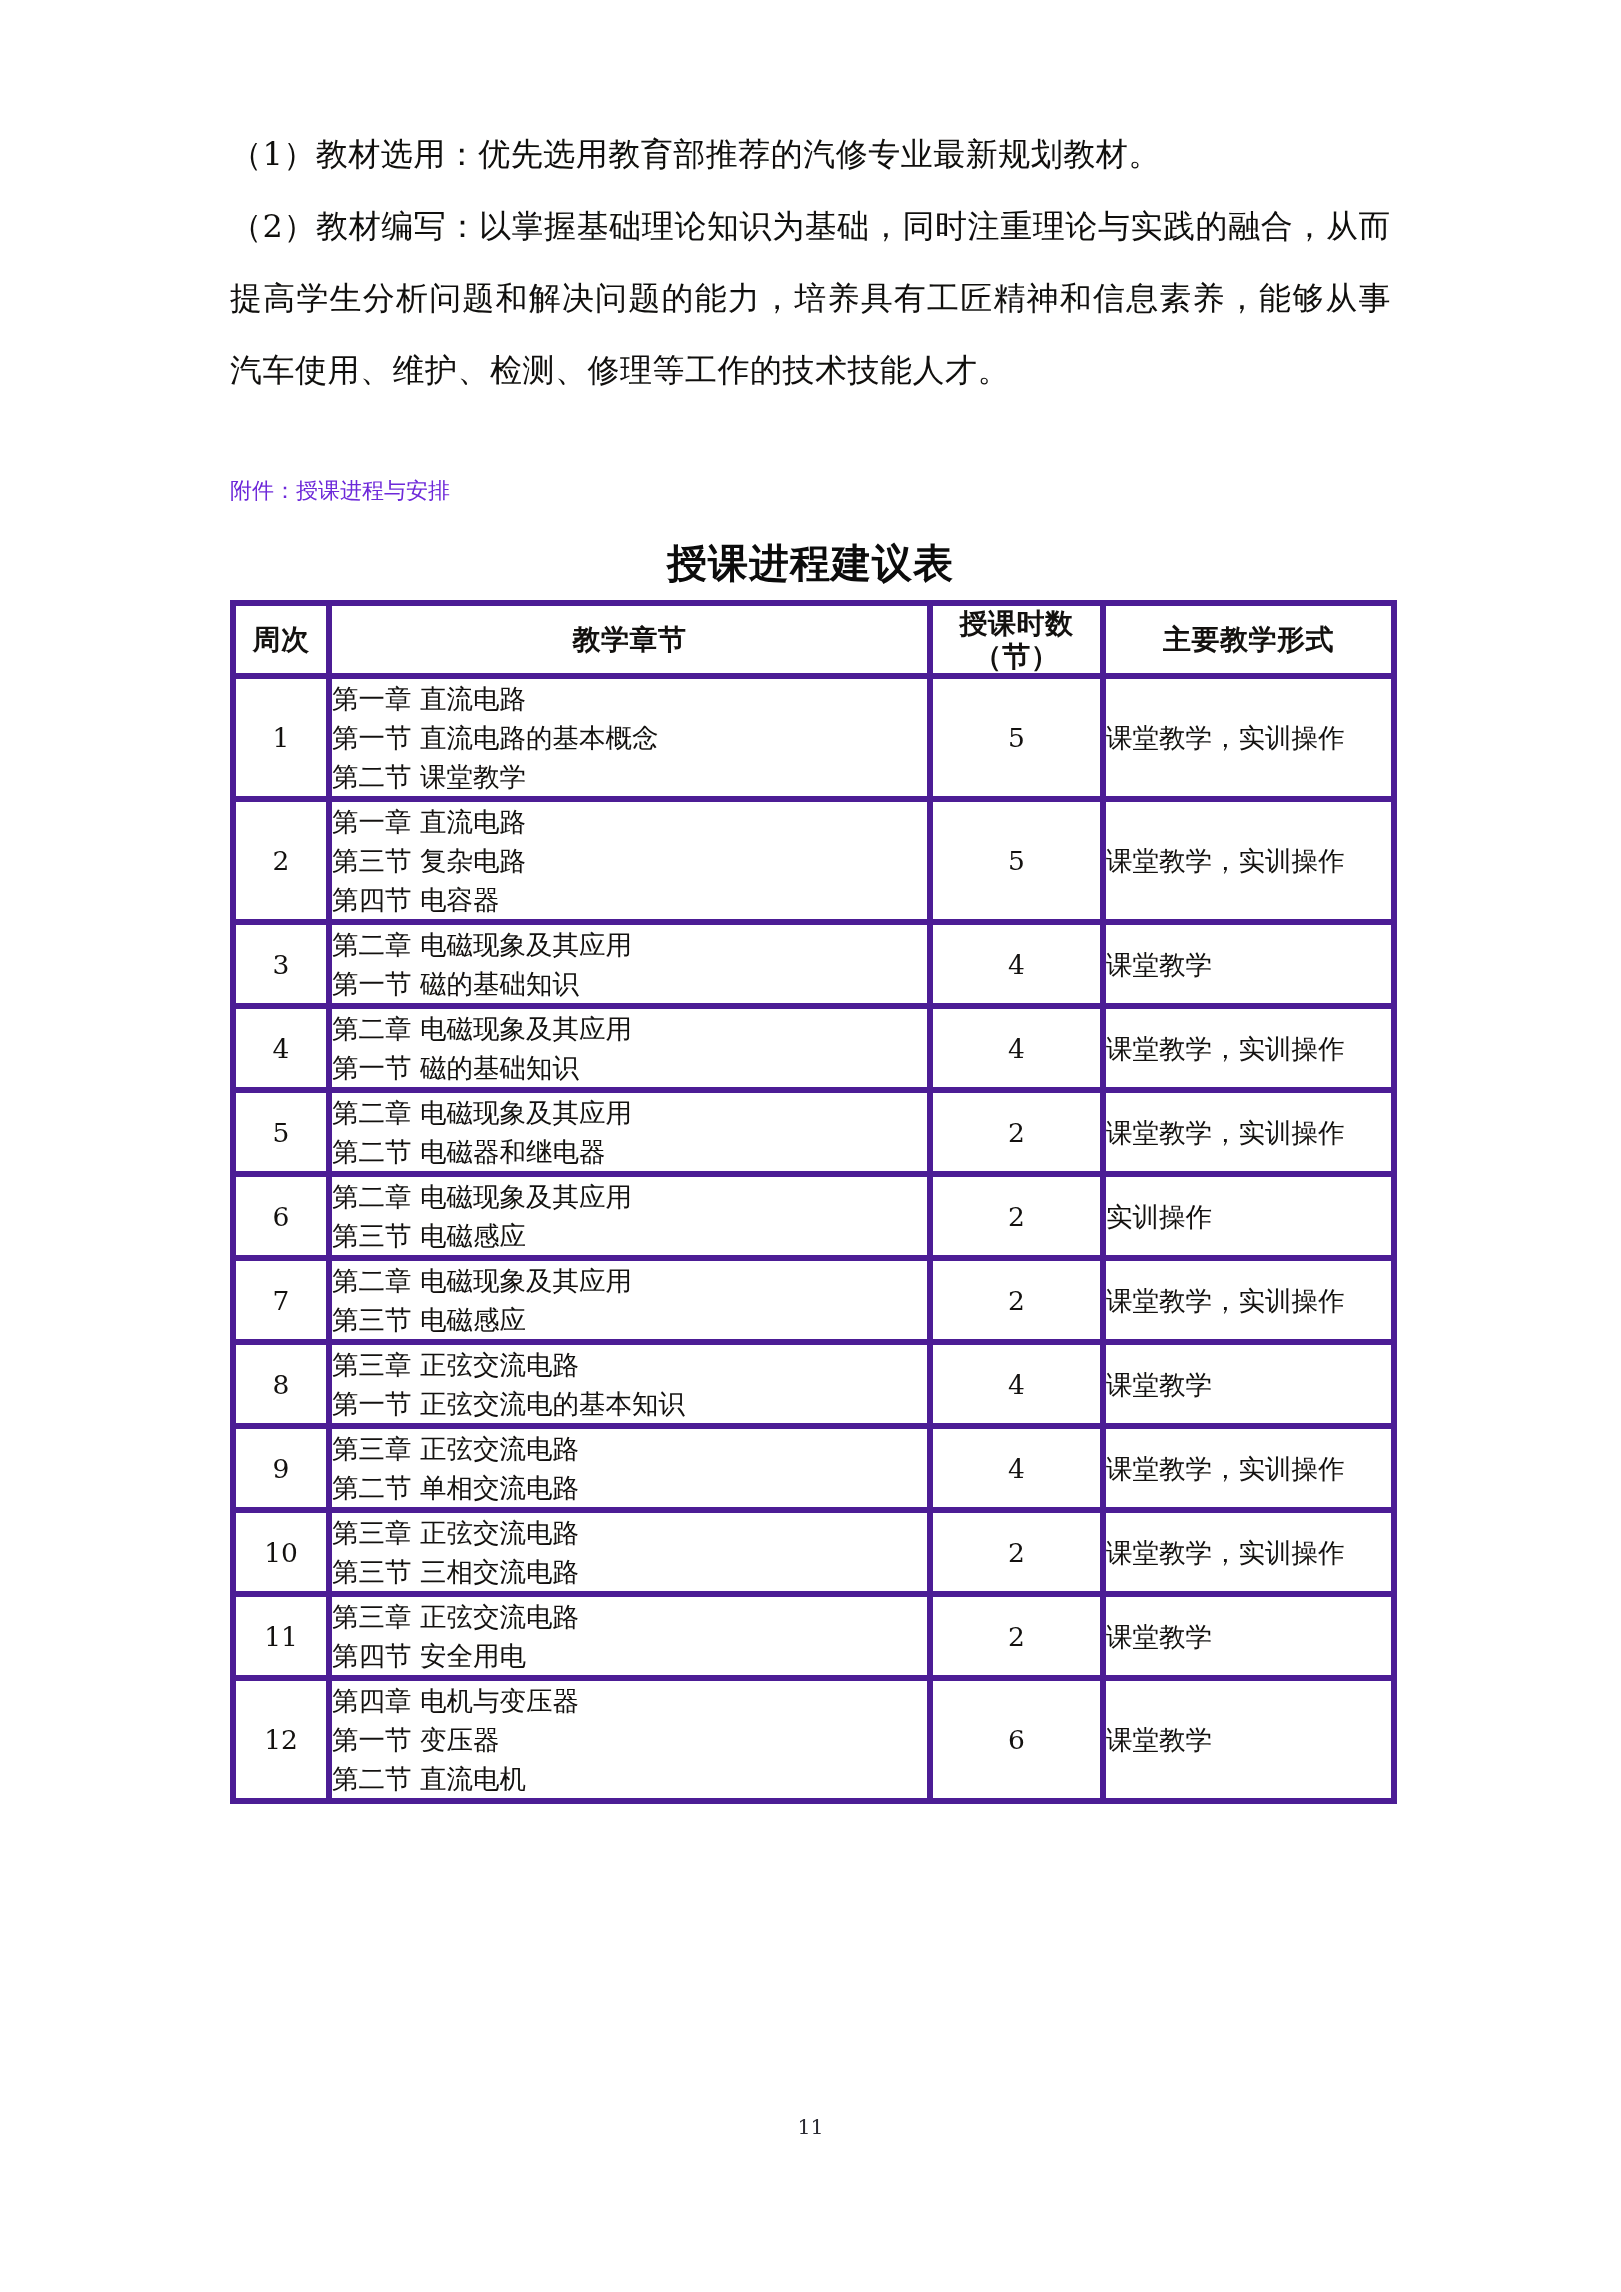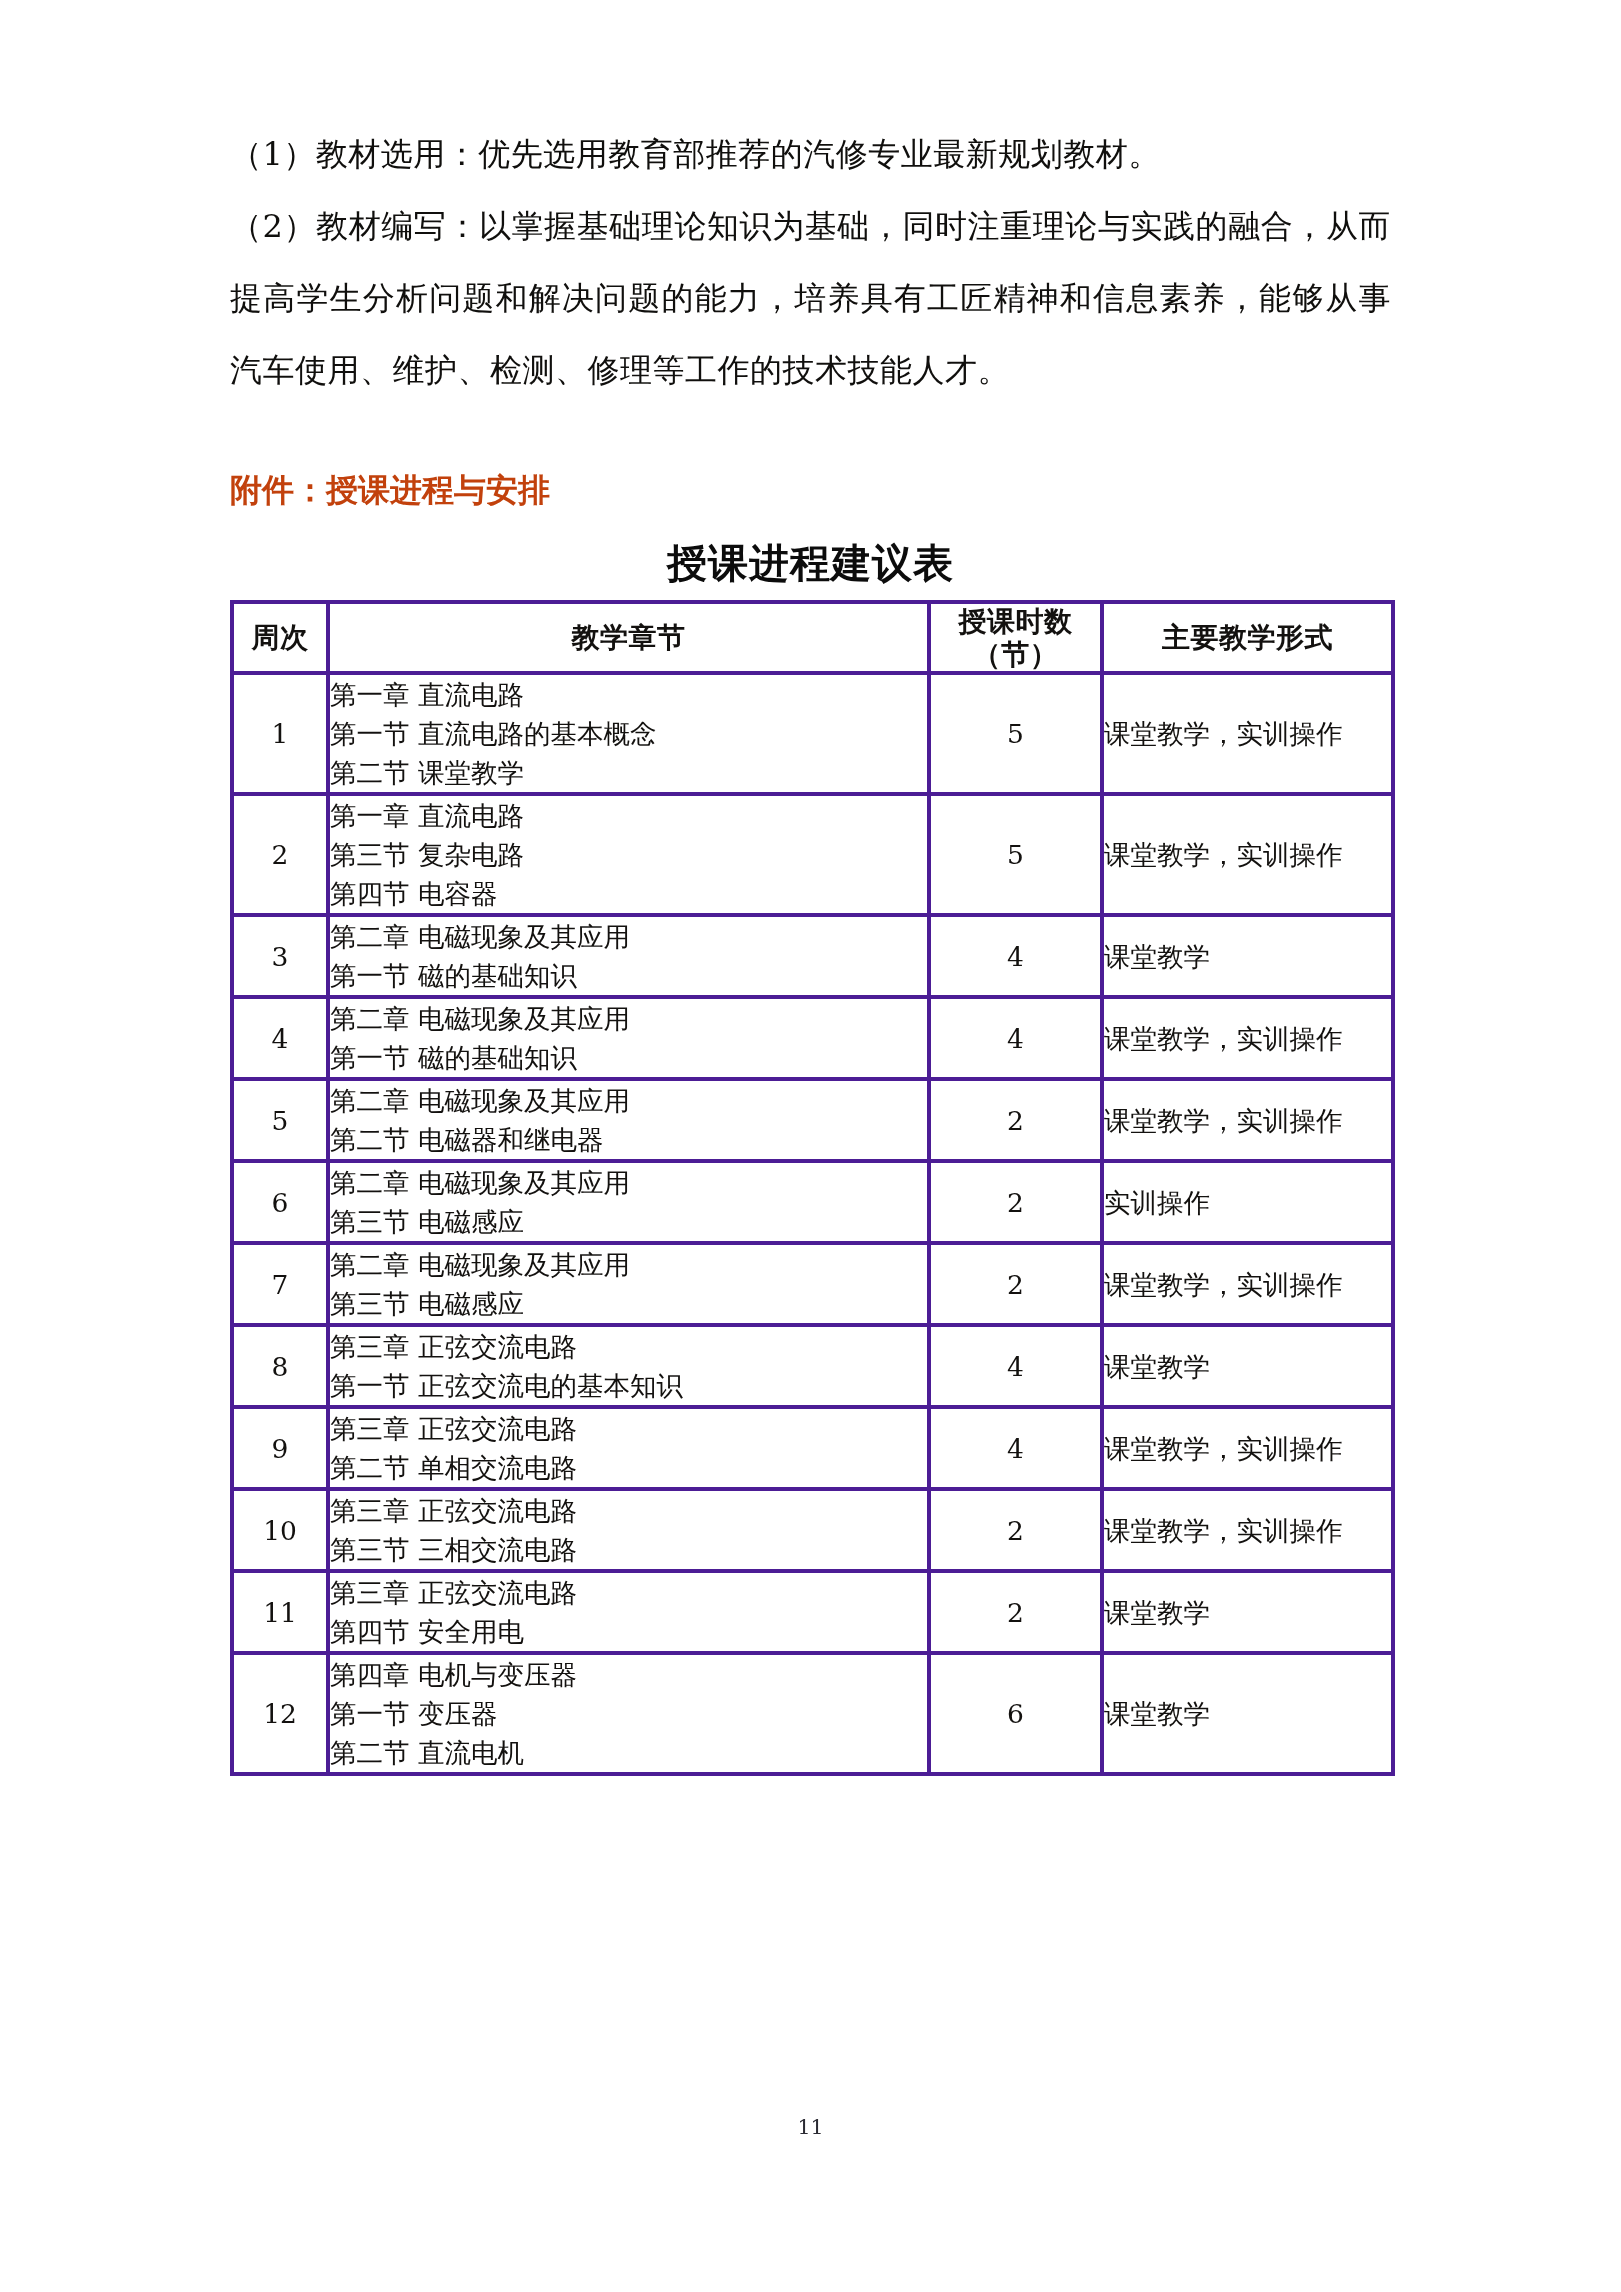--- a/index.html
+++ b/index.html
@@ -45,26 +45,26 @@
   .para.indent {
     text-indent: 0;
   }
   .para + .para {
     margin-top: 0;
   }
 
   
   .attach-heading {
     font-family: "DejaVu Sans", "Liberation Sans", sans-serif;
-    font-size: 32px;
-    font-weight: bold;
+    font-size: 22px;
+    font-weight: normal;
     line-height: 47px;
     margin: 0;
     padding-left: 0;
-    color: #c2410c;
+    color: #6d28d9;
   }
 
   
   .table-title {
     font-family: "DejaVu Serif", "Liberation Serif", serif;
     font-weight: bold;
     font-size: 40px;
     text-align: center;
     margin: 0;
     line-height: 45px;
@@ -77,21 +77,21 @@
     margin-top: 15.7px;
   }
   table.sched {
     border-collapse: collapse;
     width: 1161px;
     table-layout: fixed;
     font-family: "DejaVu Serif", "Liberation Serif", serif;
   }
   table.sched th,
   table.sched td {
-    border: 4px solid #4c1d95;
+    border: 6px solid #4c1d95;
     padding: 0;
     color: #13110f;
   }
   table.sched col.c-week    { width: 96px; }
   table.sched col.c-chapter { width: 601px; }
   table.sched col.c-hours   { width: 173px; }
   table.sched col.c-form    { width: 291px; }
 
   table.sched thead th {
     font-family: "DejaVu Sans", "Liberation Sans", sans-serif;

